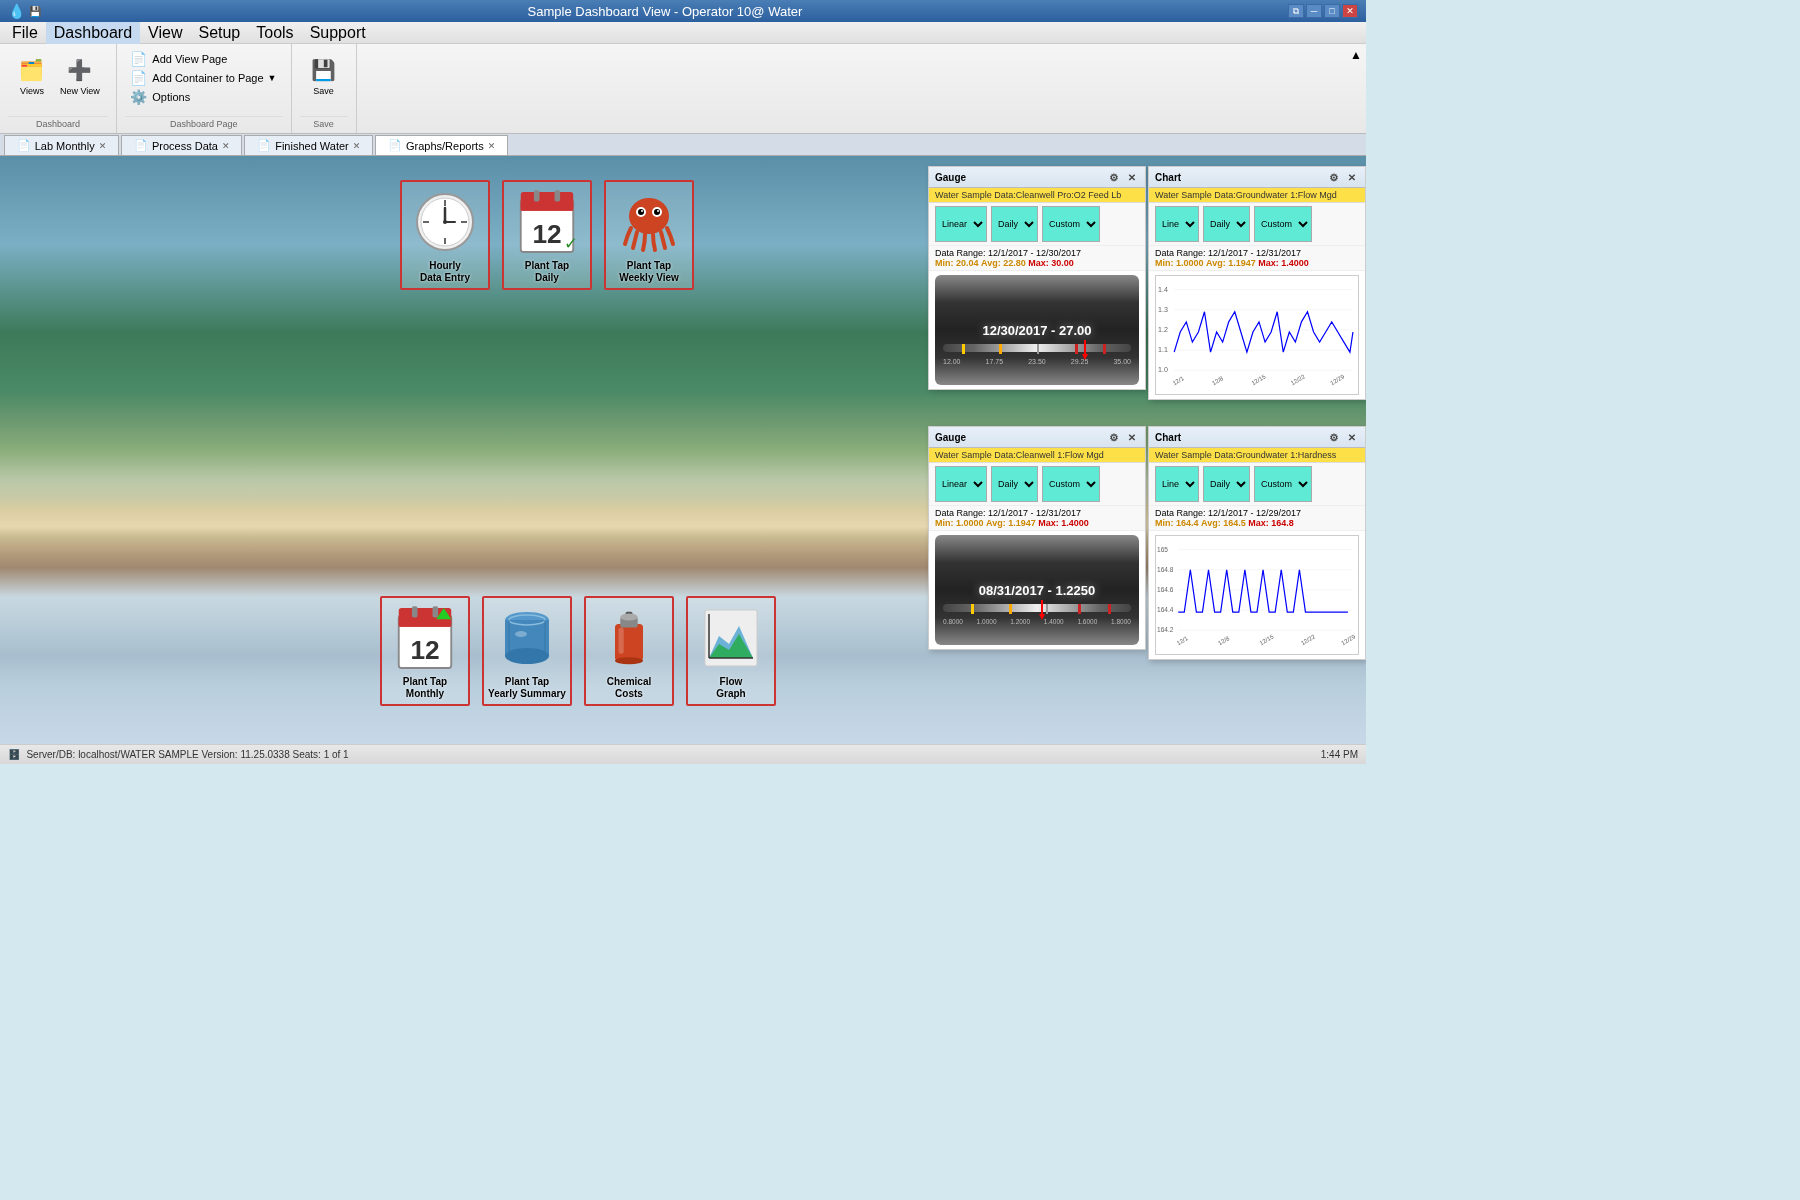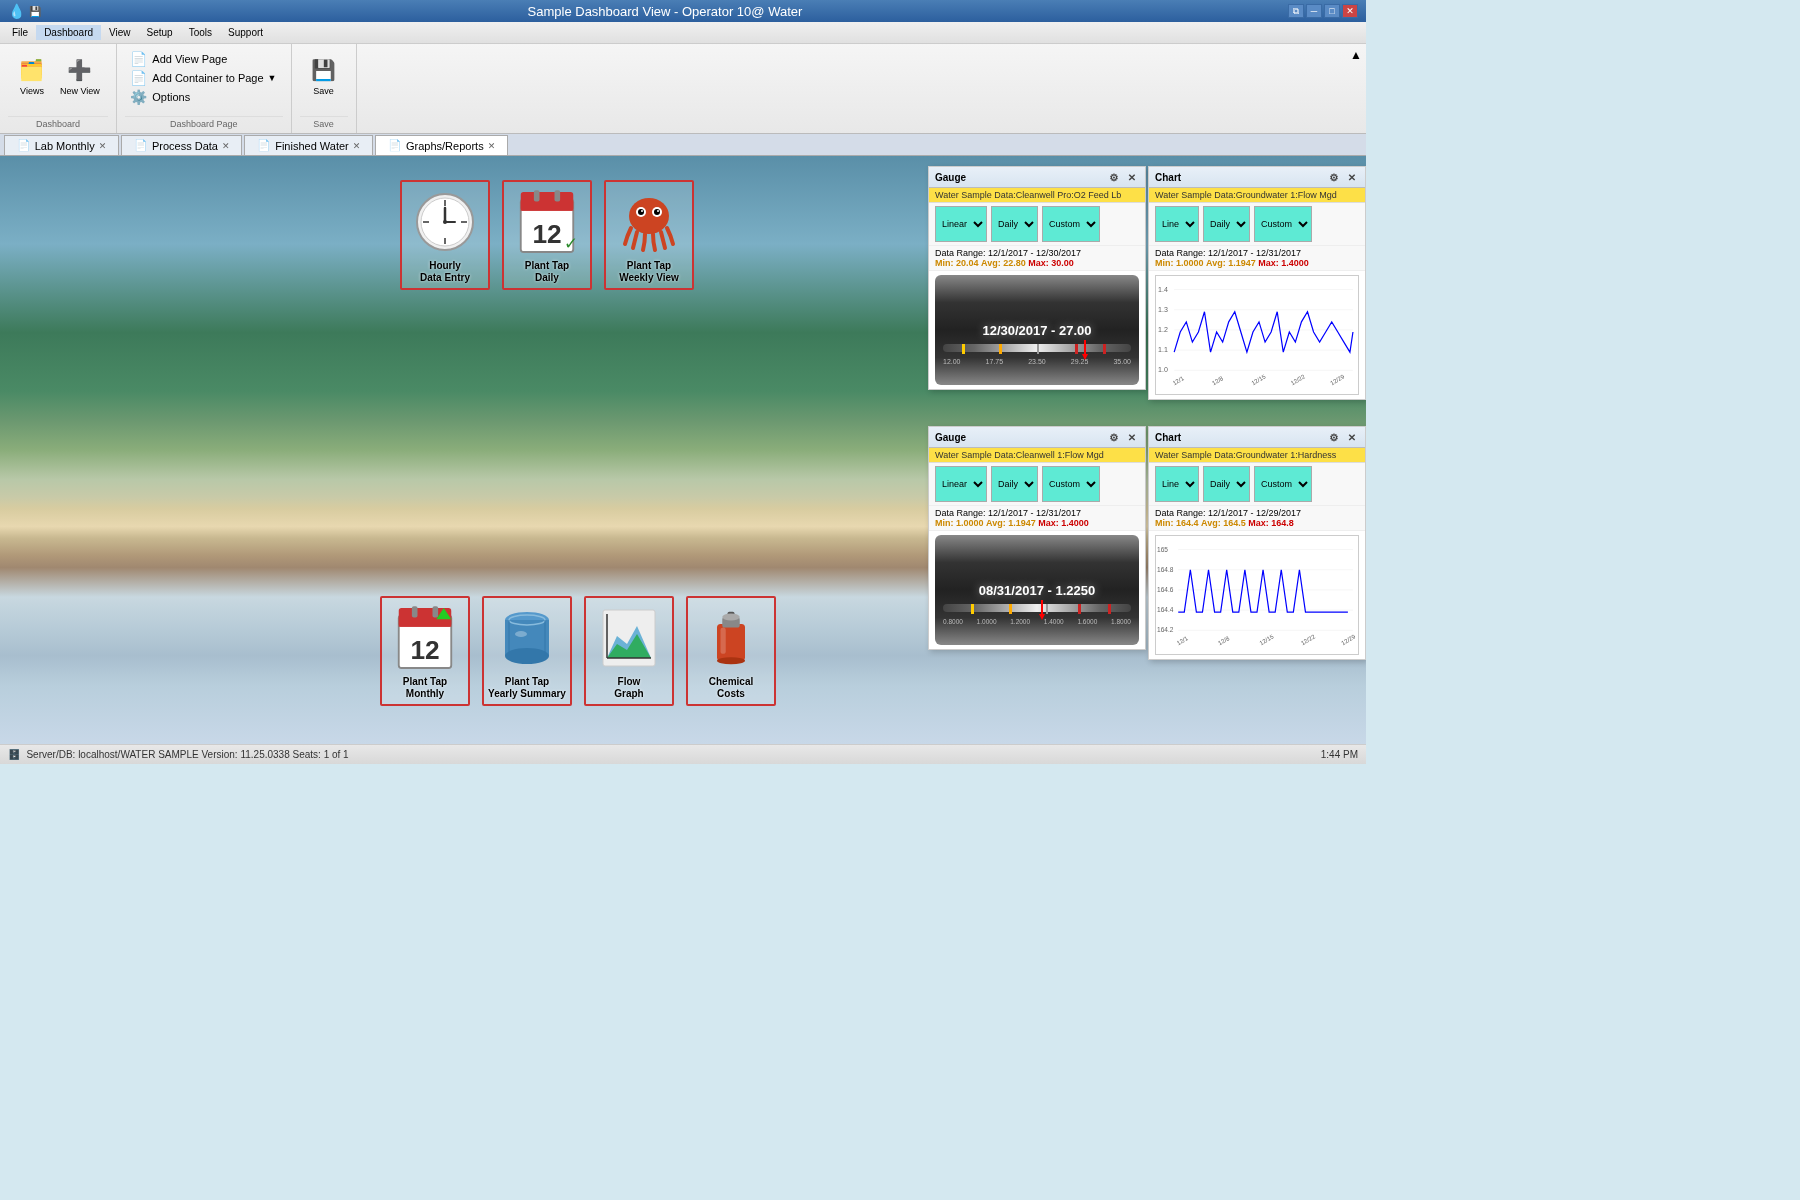--- a/index.html
+++ b/index.html
@@ -37,21 +37,21 @@
     #menubar {
       height: 22px;
       background: linear-gradient(to bottom, #f0f0f0, #e0e0e0);
       display: flex;
       align-items: center;
       padding: 0 4px;
       border-bottom: 1px solid #ccc;
     }
     .menu-item {
       padding: 2px 8px;
-      font-size: 10px;
+      font-size: 16px;
       cursor: pointer;
       color: #000;
       text-align: center;
     }
 
     
     #ribbon {
       height: 90px;
       background: linear-gradient(to bottom, #f5f5f5, #e8e8e8);
       border-bottom: 1px solid #bbb;
@@ -475,53 +475,53 @@
 
           <ellipse cx="26" cy="28" rx="6" ry="3" fill="rgba(255,255,255,0.3)"></ellipse>
         </svg>
       </div>
       <div class="icon-label">Plant Tap<br>Yearly Summary</div>
     </div>
 
     <div class="dash-icon">
       <div class="icon-img">
 
+        <svg viewBox="0 0 64 72" width="56" height="68">
+
+          <rect x="16" y="20" width="32" height="42" rx="4" fill="#cc4422"></rect>
+
+          <rect x="22" y="12" width="20" height="12" rx="3" fill="#888"></rect>
+
+          <rect x="28" y="6" width="8" height="8" rx="2" fill="#555"></rect>
+
+          <ellipse cx="32" cy="12" rx="10" ry="4" fill="#aaa"></ellipse>
+
+          <rect x="20" y="24" width="6" height="30" rx="3" fill="rgba(255,255,255,0.2)"></rect>
+
+          <ellipse cx="32" cy="62" rx="16" ry="4" fill="#aa3311"></ellipse>
+        </svg>
+      </div>
+      <div class="icon-label">Chemical<br>Costs</div>
+    </div>
+
+    <div class="dash-icon">
+      <div class="icon-img">
+
         <svg viewBox="0 0 64 64" width="64" height="64">
 
           <rect x="6" y="4" width="52" height="56" rx="2" fill="#eee" stroke="#ccc" stroke-width="1"></rect>
 
           <polygon points="10,52 20,30 30,38 40,20 54,52" fill="#3399cc" opacity="0.7"></polygon>
           <polygon points="10,52 20,38 30,44 40,28 54,52" fill="#22aa44" opacity="0.8"></polygon>
 
           <line x1="10" y1="52" x2="54" y2="52" stroke="#333" stroke-width="1.5"></line>
           <line x1="10" y1="8" x2="10" y2="52" stroke="#333" stroke-width="1.5"></line>
         </svg>
       </div>
       <div class="icon-label">Flow<br>Graph</div>
-    </div>
-
-    <div class="dash-icon">
-      <div class="icon-img">
-
-        <svg viewBox="0 0 64 72" width="56" height="68">
-
-          <rect x="16" y="20" width="32" height="42" rx="4" fill="#cc4422"></rect>
-
-          <rect x="22" y="12" width="20" height="12" rx="3" fill="#888"></rect>
-
-          <rect x="28" y="6" width="8" height="8" rx="2" fill="#555"></rect>
-
-          <ellipse cx="32" cy="12" rx="10" ry="4" fill="#aaa"></ellipse>
-
-          <rect x="20" y="24" width="6" height="30" rx="3" fill="rgba(255,255,255,0.2)"></rect>
-
-          <ellipse cx="32" cy="62" rx="16" ry="4" fill="#aa3311"></ellipse>
-        </svg>
-      </div>
-      <div class="icon-label">Chemical<br>Costs</div>
     </div>
   </div>
 
   <div class="panel" style="right:220px;top:10px;width:218px;">
     <div class="panel-header">
       <span>Gauge</span>
       <div class="panel-header-controls">
         <div class="panel-ctrl-btn">⚙</div>
         <div class="panel-ctrl-btn">✕</div>
       </div>

